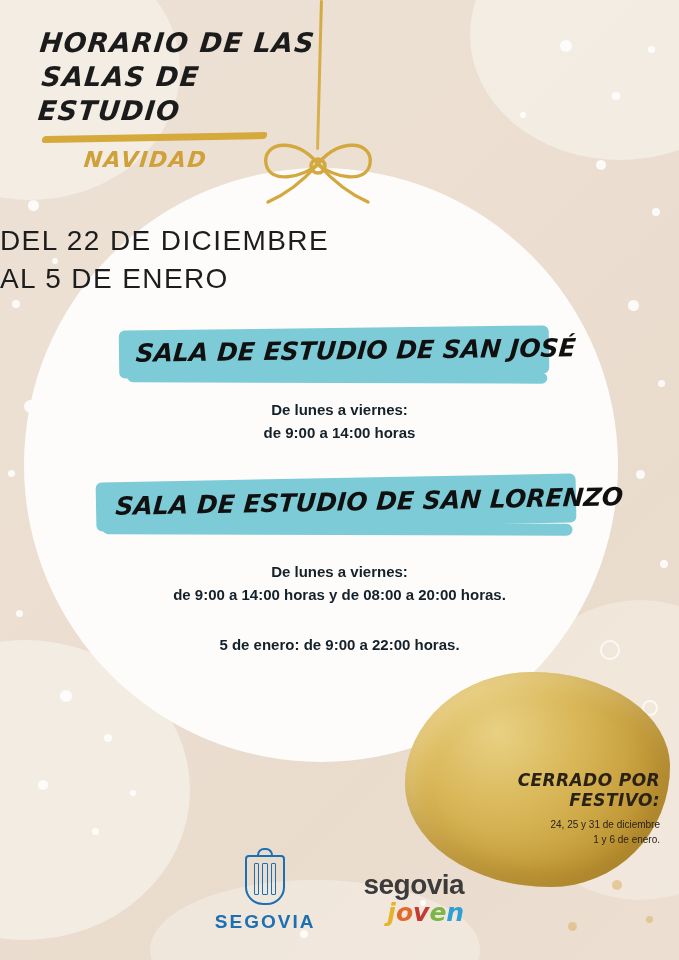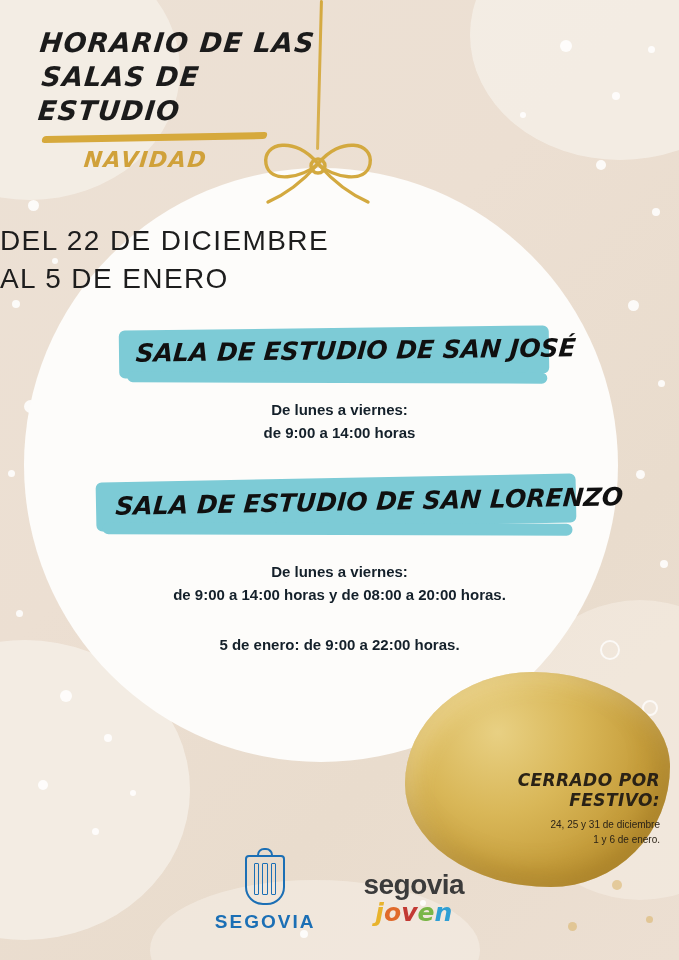--- a/index.html
+++ b/index.html
@@ -287,20 +287,21 @@
     color: #3b3b3b;
     line-height: 1;
   }
   .joven-bottom {
     font-family: "DejaVu Sans", sans-serif;
     font-style: italic;
     font-weight: 700;
     font-size: 25px;
     line-height: 1;
     margin-top: 1px;
+    text-align: right;
   }
   .joven-bottom span:nth-child(1) { color: #e8b32c; }
   .joven-bottom span:nth-child(2) { color: #e06a2b; }
   .joven-bottom span:nth-child(3) { color: #c23a34; }
   .joven-bottom span:nth-child(4) { color: #7ab648; }
   .joven-bottom span:nth-child(5) { color: #2f9fd4; }
 </style>
 </head>
 <body>
 

